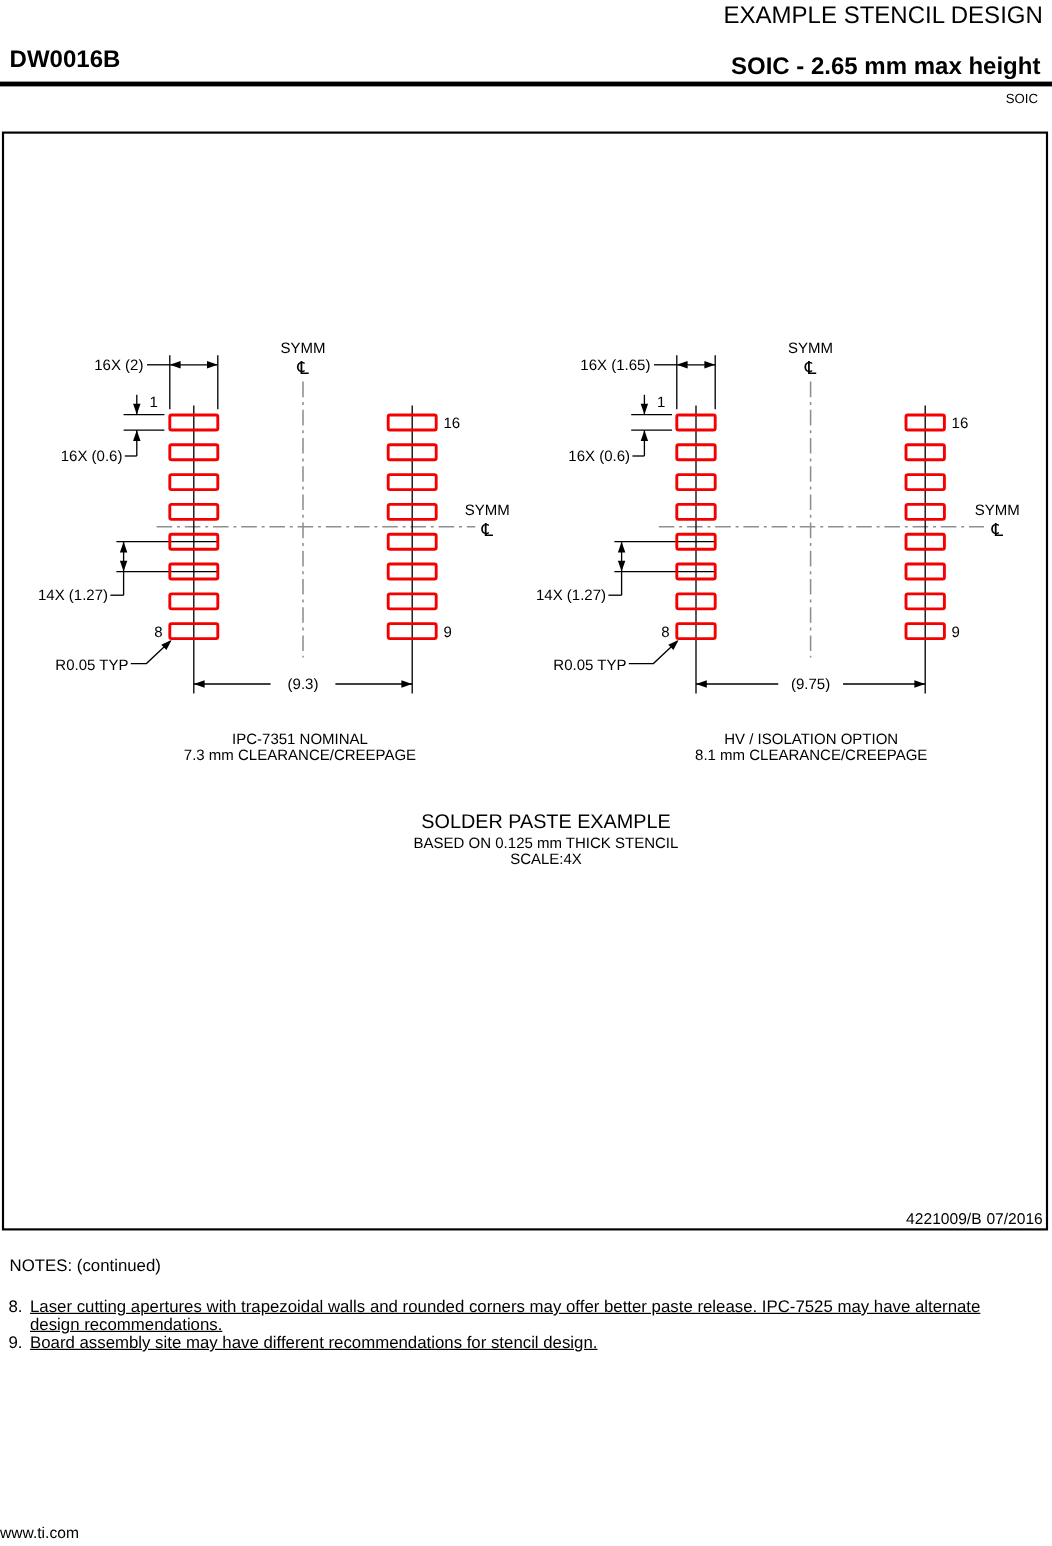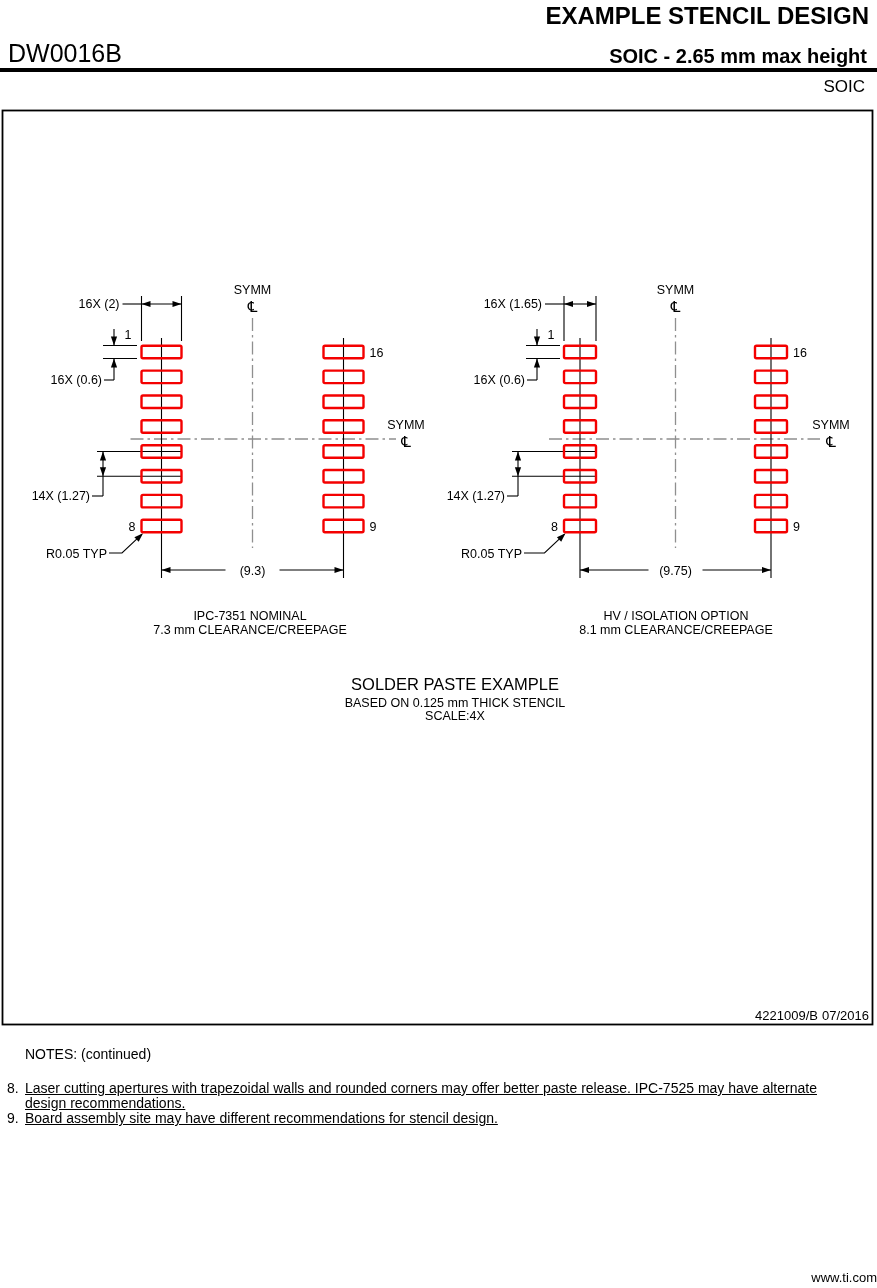--- a/index.html
+++ b/index.html
@@ -1,31 +1,31 @@
 <!DOCTYPE html>
 <html><head>
 <meta charset="utf-8">
 <style>
   html,body{margin:0;padding:0;}
   body{
     width:877px;height:1288px;position:relative;background:#ffffff;color:#000;
     font-family:"Liberation Sans",sans-serif;overflow:hidden;
   }
-  .hdr-title{position:absolute;top:2px;right:8px;font-size:24px;font-weight:bold;text-align:center;}
-  .hdr-part{position:absolute;top:39px;left:8px;font-size:25px;font-weight:normal;}
+  .hdr-title{position:absolute;top:2px;right:8px;font-size:20px;font-weight:normal;text-align:center;}
+  .hdr-part{position:absolute;top:39px;left:8px;font-size:20px;font-weight:bold;}
   .hdr-sub{position:absolute;top:45px;right:10px;font-size:20px;font-weight:bold;}
   .hdr-rule{position:absolute;top:68px;left:0;width:877px;height:4px;background:#000;}
-  .hdr-pkg{position:absolute;top:77px;right:12px;font-size:17px;}
+  .hdr-pkg{position:absolute;top:77px;right:12px;font-size:11px;}
   #drawing{position:absolute;top:0;left:0;}
   .notes{position:absolute;top:1047px;left:7px;width:830px;font-size:14px;line-height:15px;}
-  .notes-heading{margin-left:18px;margin-bottom:19px;}
+  .notes-heading{margin-left:1px;margin-bottom:19px;}
   .note{display:flex;align-items:flex-start;}
   .note-num{width:18px;flex:none;}
   .note-text{width:806px;text-decoration:underline;}
-  .footer{position:absolute;top:1270px;left:0;width:877px;text-align:right;font-size:13px;}
+  .footer{position:absolute;top:1270px;left:0;width:877px;text-align:left;font-size:13px;}
 </style>
 </head>
 <body>
 
 <div class="hdr-title">EXAMPLE STENCIL DESIGN</div>
 <div class="hdr-part">DW0016B</div>
 <div class="hdr-sub">SOIC - 2.65 mm max height</div>
 <div class="hdr-rule"></div>
 <div class="hdr-pkg">SOIC</div>
 

